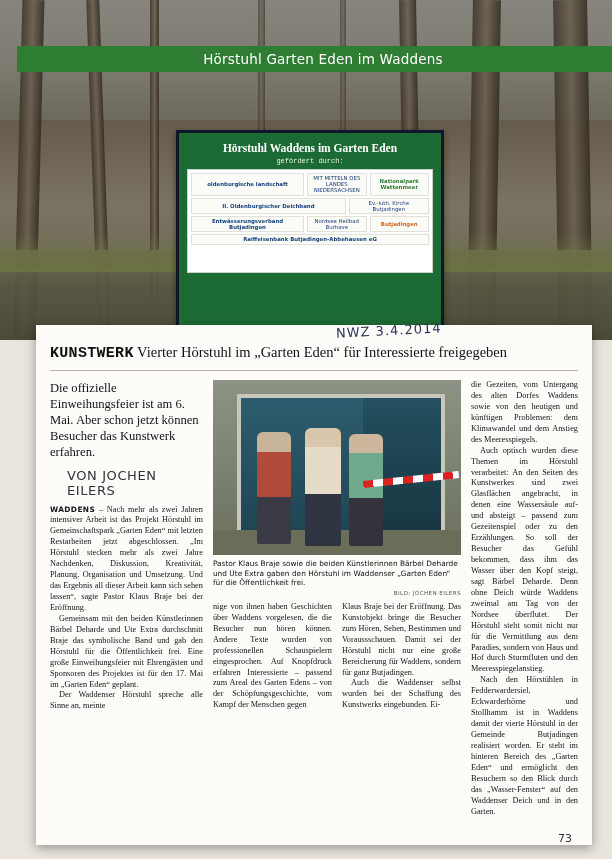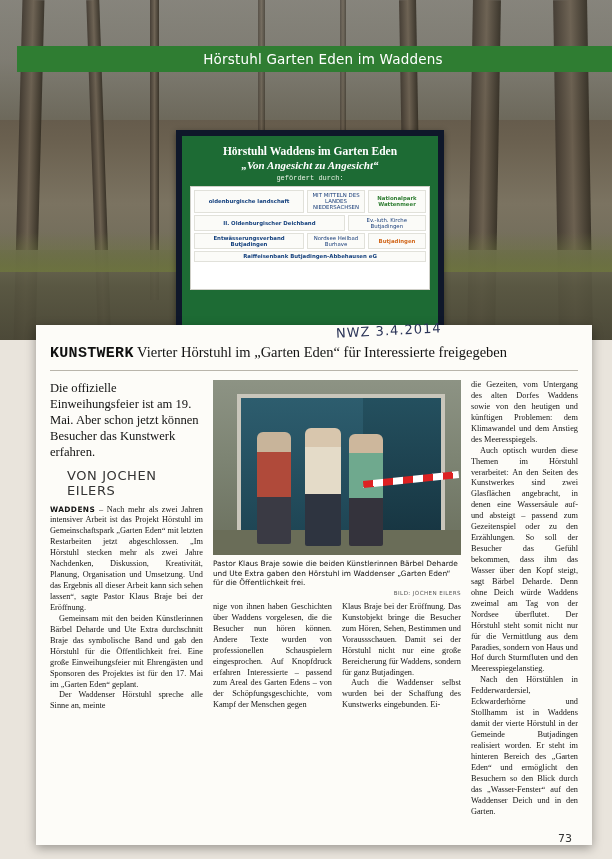--- a/index.html
+++ b/index.html
@@ -53,21 +53,21 @@
   
   .sign-wrap{
     position:absolute;left:176px;top:130px;width:268px;height:175px;
   }
   .sign-post{position:absolute;top:168px;width:10px;height:60px;background:#4a3f31;}
   .post-l{left:28px;}
   .post-r{left:230px;}
   .sign{
     position:absolute;left:0;top:0;width:268px;height:212px;
     background:#1d6b34;
-    border:6px solid #0f172a;
+    border:3px solid #0f172a;
     box-sizing:border-box;
     box-shadow:0 2px 6px rgba(0,0,0,.45);
     padding:7px 8px 6px 8px;
   }
   .sign h1{
     margin:2px 0 0 0;font-size:11.5px;color:#ffffff;text-align:center;
     font-family:"Liberation Serif",serif;font-weight:bold;
   }
   .sign h2{
     margin:2px 0 0 0;font-size:11px;color:#ffffff;text-align:center;
@@ -183,21 +183,20 @@
 
 <div class="banner">
   <span>Hörstuhl Garten Eden im Waddens</span>
 </div>
 
 <div class="sign-wrap">
   <div class="sign-post post-l"></div>
   <div class="sign-post post-r"></div>
   <div class="sign">
     <h1>Hörstuhl Waddens im Garten Eden</h1>
-    <h2>„Von Angesicht zu Angesicht“</h2>
     <div class="sub">gefördert durch:</div>
     <div class="logo-grid">
       <div class="lrow">
         <div class="lcell blue wide">oldenburgische landschaft</div>
         <div class="lcell">MIT MITTELN DES LANDES NIEDERSACHSEN</div>
         <div class="lcell green">Nationalpark Wattenmeer</div>
       </div>
       <div class="lrow">
         <div class="lcell blue wide">II. Oldenburgischer Deichband</div>
         <div class="lcell">Ev.-luth. Kirche Butjadingen</div>
@@ -221,21 +220,21 @@
   <div class="subhead">
     <span class="kw">KUNSTWERK</span>
     <span>Vierter Hörstuhl im „Garten Eden“ für Interessierte freigegeben</span>
   </div>
 
   <div class="rule"></div>
 
   <div class="cols">
 
     <div class="col">
-      <p class="lead">Die offizielle Einweihungsfeier ist am 19. Mai. Aber schon jetzt können Besucher das Kunstwerk erfahren.</p>
+      <p class="lead">Die offizielle Einweihungsfeier ist am 6. Mai. Aber schon jetzt können Besucher das Kunstwerk erfahren.</p>
       <p class="byline">VON JOCHEN EILERS</p>
       <div class="body">
         <p class="first"><span class="dateline">WADDENS</span><span> – Nach mehr als zwei Jahren intensiver Arbeit ist das Projekt Hörstuhl im Gemeinschaftspark „Garten Eden“ mit letzten Restarbeiten jetzt abgeschlossen. „Im Hörstuhl stecken mehr als zwei Jahre Nachdenken, Diskussion, Kreativität, Planung, Organisation und Umsetzung. Und das Ergebnis all dieser Arbeit kann sich sehen lassen“, sagte Pastor Klaus Braje bei der Eröffnung.</span></p>
         <p>Gemeinsam mit den beiden Künstlerinnen Bärbel Deharde und Ute Extra durchschnitt Braje das symbolische Band und gab den Hörstuhl für die Öffentlichkeit frei. Eine große Einweihungsfeier mit Ehrengästen und Sponsoren des Projektes ist für den 17. Mai im „Garten Eden“ geplant.</p>
         <p>Der Waddenser Hörstuhl spreche alle Sinne an, meinte</p>
       </div>
     </div>
 
     <div style="width:248px">
       <div class="art-photo">

